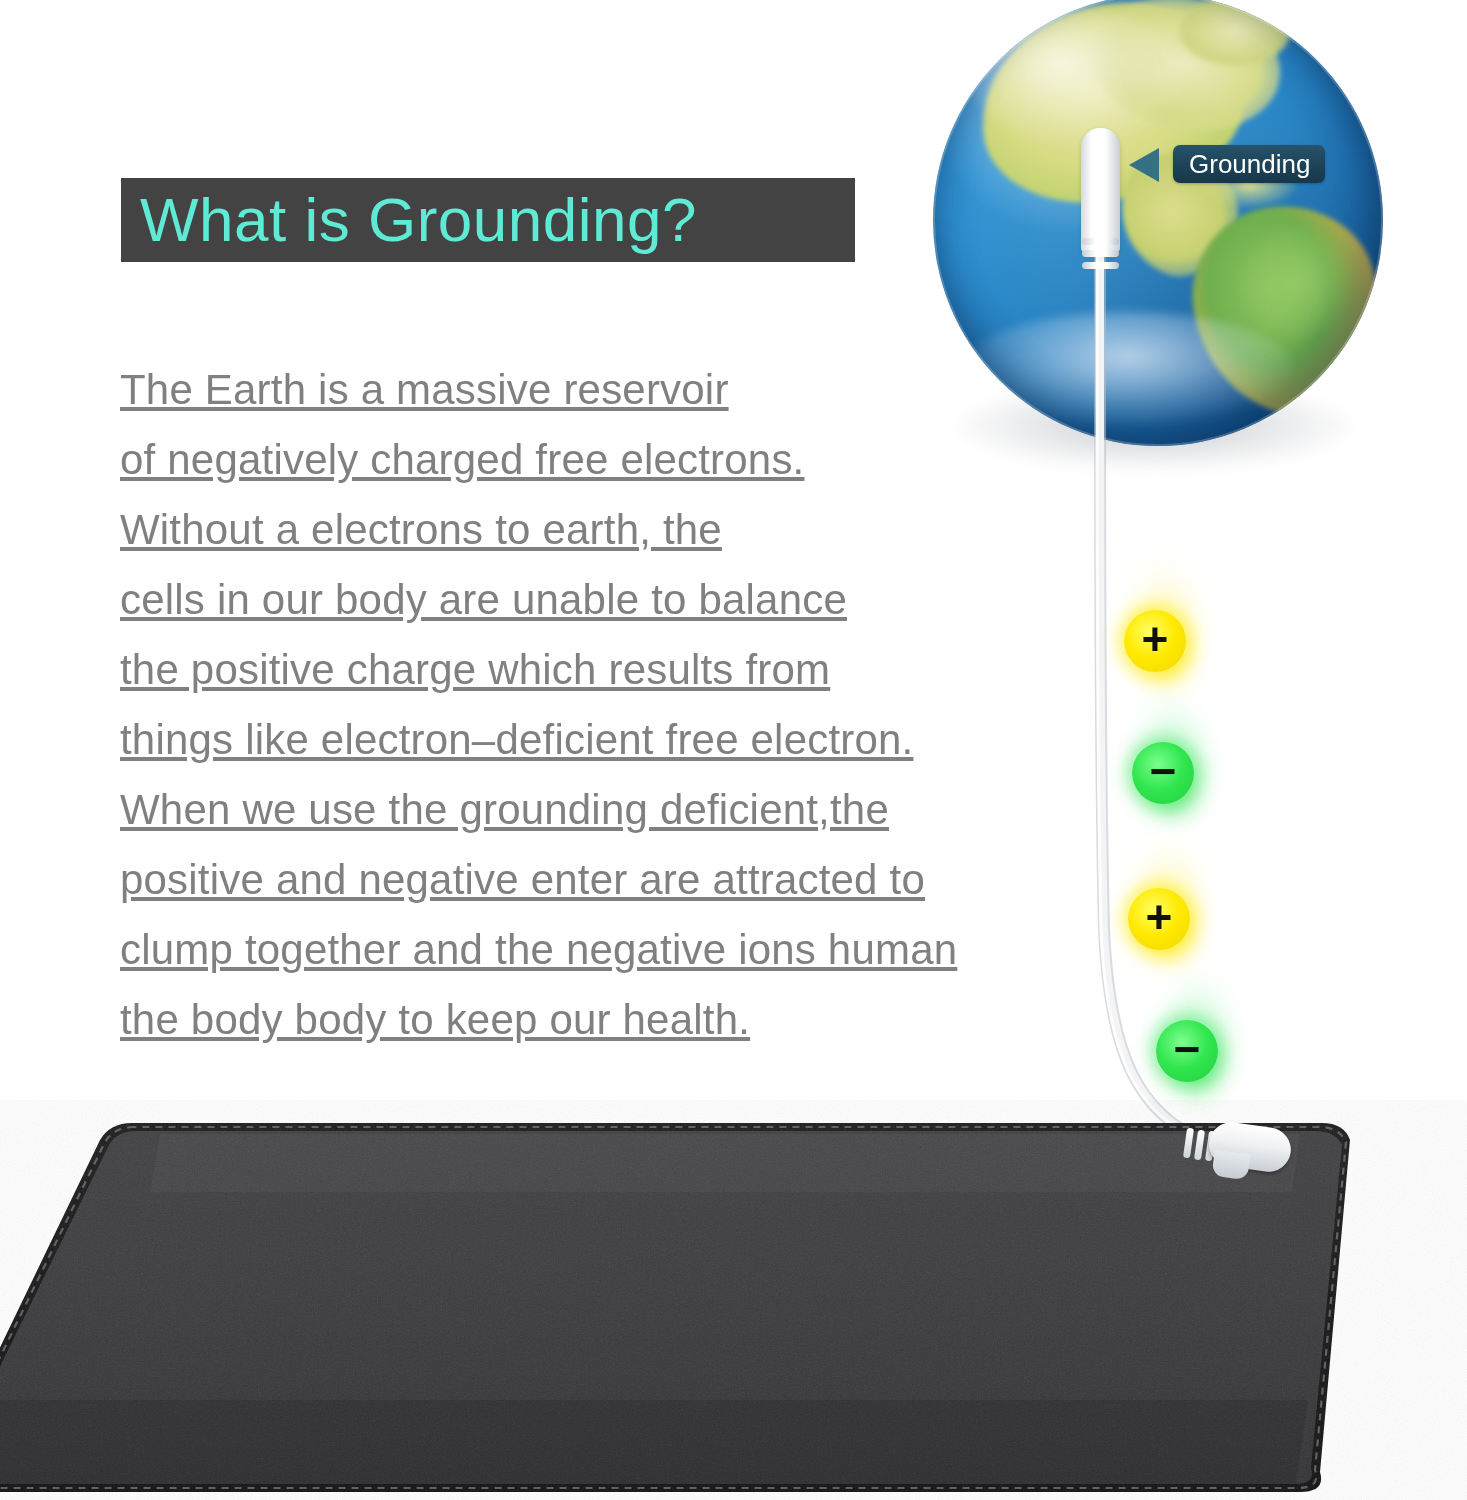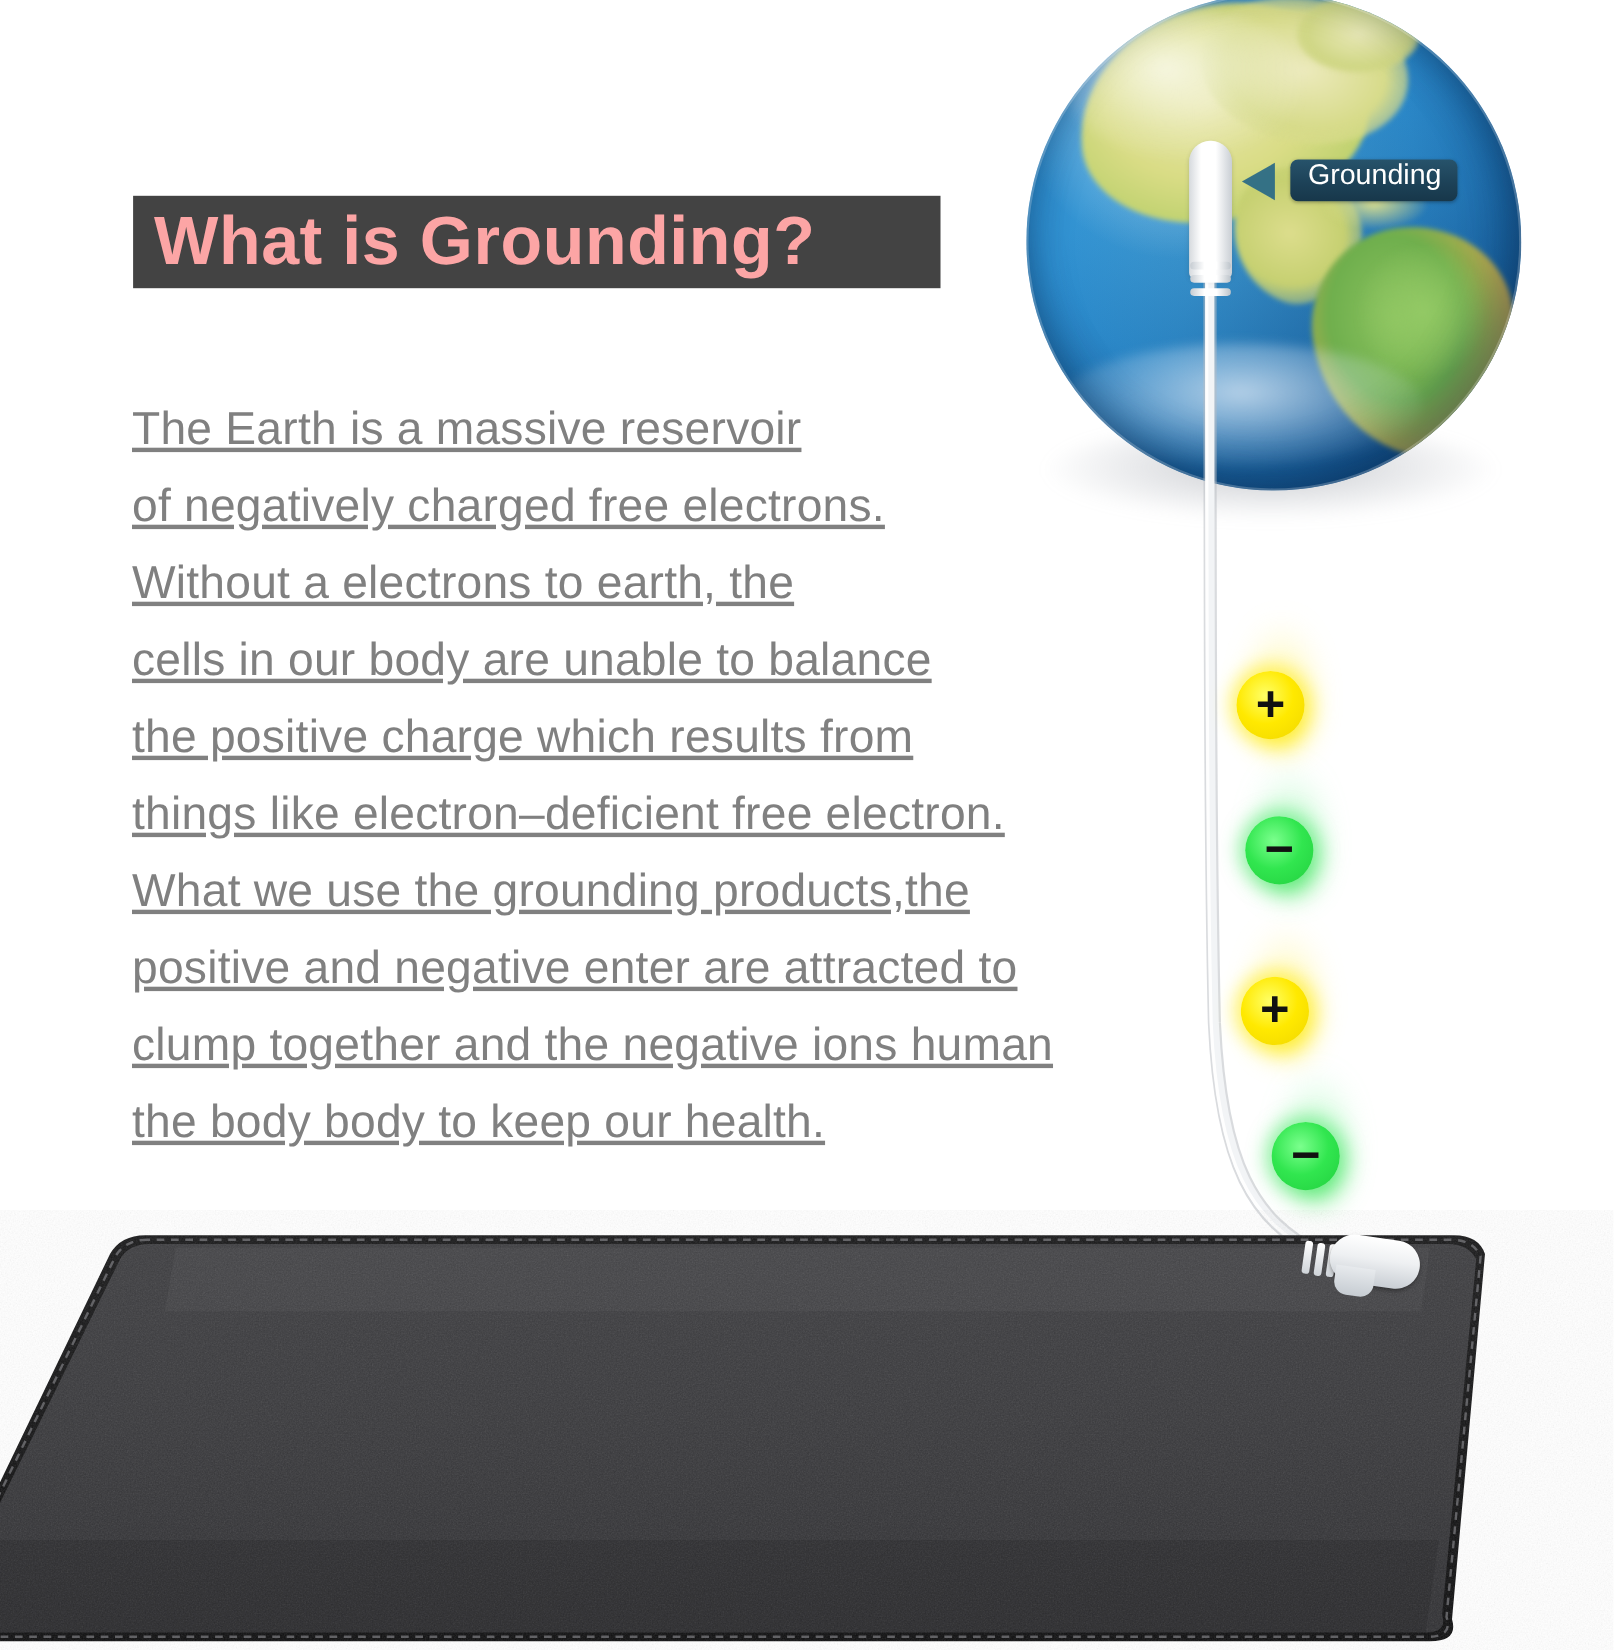--- a/index.html
+++ b/index.html
@@ -23,23 +23,23 @@
     position: absolute;
     left: 121px;
     top: 178px;
     width: 734px;
     height: 84px;
     background: #434343;
     display: flex;
     align-items: center;
   }
   #title-text {
-    color: #fca5a5;
+    color: #5eead4;
     font-size: 62px;
-    font-weight: bold;
+    font-weight: normal;
     letter-spacing: 0.5px;
     padding-left: 19px;
     line-height: 1;
     white-space: nowrap;
   }
 
   
   #body-copy {
     position: absolute;
     left: 120px;
@@ -151,21 +151,21 @@
   }
 
   
   #grounding-tag {
     position: absolute;
     left: 1173px;
     top: 145px;
     height: 38px;
     padding: 0 15px 0 16px;
     display: flex;
-    align-items: flex-start;
+    align-items: center;
     background: linear-gradient(180deg, #27536b 0%, #1d4258 55%, #17374a 100%);
     border-radius: 7px;
     box-shadow: 0 1px 3px rgba(0,0,0,0.25);
   }
   #grounding-label {
     color: #ffffff;
     font-size: 26px;
     line-height: 1;
     white-space: nowrap;
   }
@@ -293,21 +293,21 @@
     <span id="title-text">What is Grounding?</span>
   </div>
 
   <div id="body-copy">
     <span class="ln">The Earth is a massive reservoir</span>
     <span class="ln">of negatively charged free electrons.</span>
     <span class="ln">Without a electrons to earth, the</span>
     <span class="ln">cells in our body are unable to balance</span>
     <span class="ln">the positive charge which results from</span>
     <span class="ln">things like electron–deficient free electron.</span>
-    <span class="ln">What we use the grounding products,the</span>
+    <span class="ln">When we use the grounding deficient,the</span>
     <span class="ln">positive and negative enter are attracted to</span>
     <span class="ln">clump together and the negative ions human</span>
     <span class="ln">the body body to keep our health.</span>
   </div>
 
   <div id="globe-wrap">
     <div id="globe-shadow"></div>
     <div id="globe">
       <div class="land" id="land-na"></div>
       <div class="land" id="land-na2"></div>

